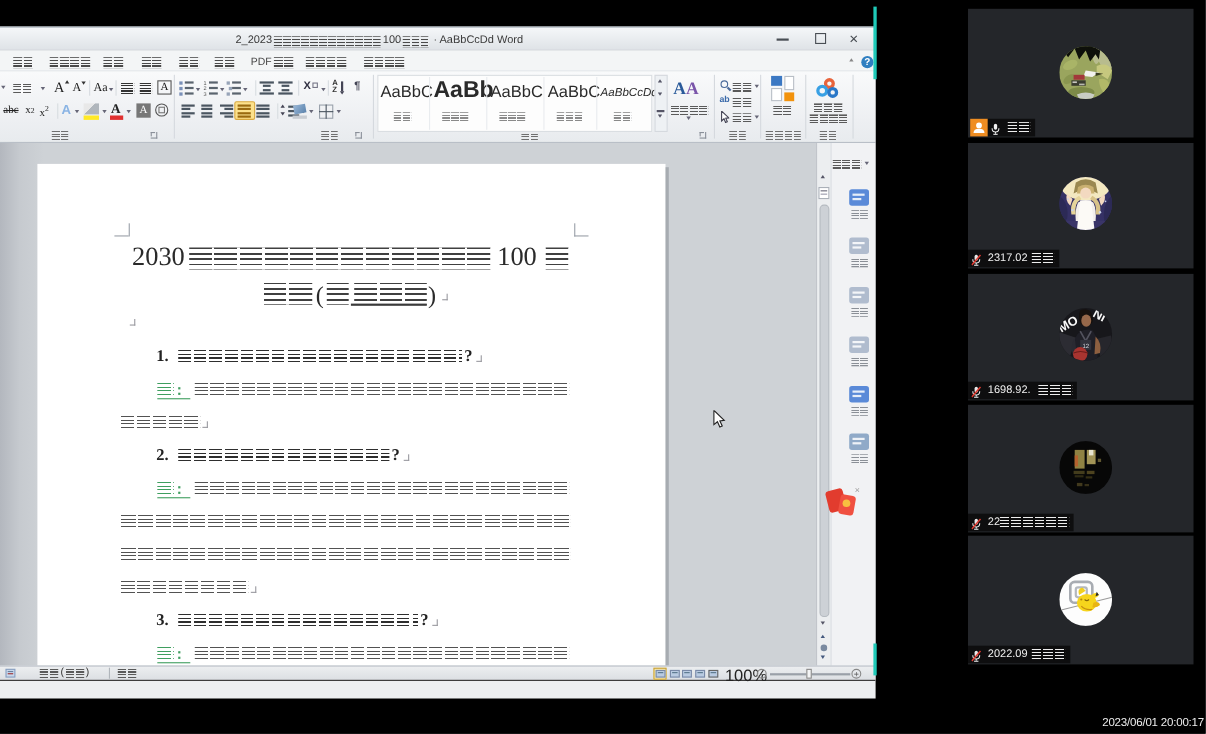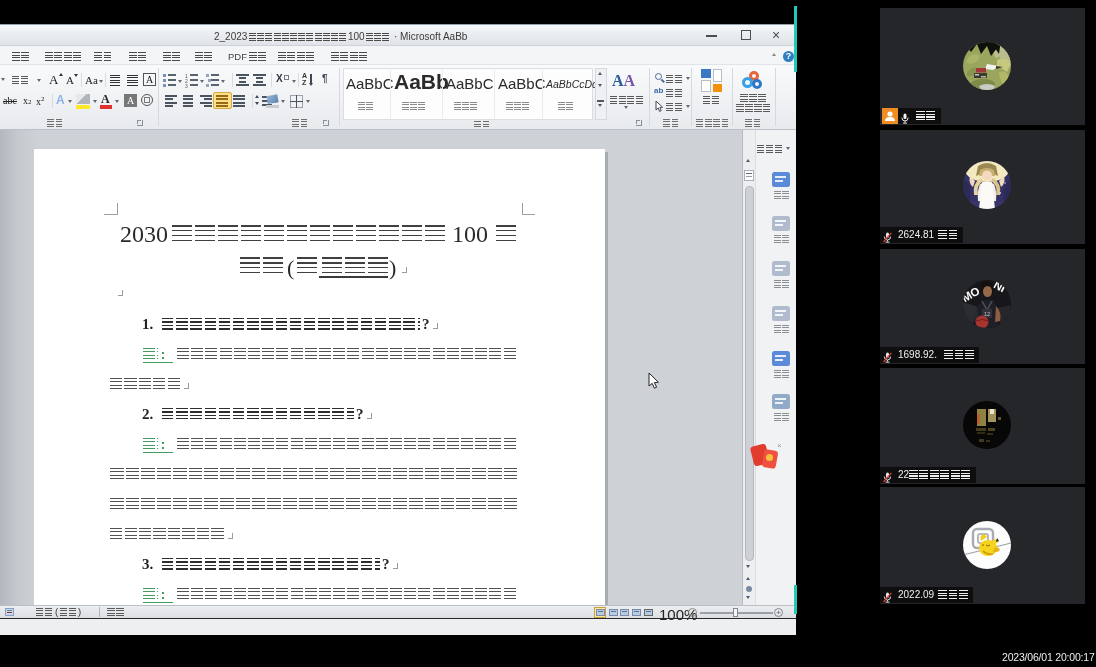--- a/index.html
+++ b/index.html
@@ -18,21 +18,21 @@
 .up{position:absolute;width:0;height:0;border-left:2.5px solid transparent;border-right:2.5px solid transparent;border-bottom:3.5px solid #667}
 .pm{position:absolute;width:5px;height:6px;border-right:1px solid #9a9aa0;border-bottom:1px solid #9a9aa0}
 </style></head>
 <body>
 <div class="a" style="left:0px;top:24px;width:796px;height:611px;background:#edeff1;overflow:hidden">
 <div class="a" style="left:0;top:0;width:796px;height:22px;background:linear-gradient(#f5f7f9,#dfe3e7);border-top:1px solid #93a0ac;border-bottom:1px solid #cdd2d8"></div>
 <div class="t" style="left:214px;top:7px;font-size:10px;color:#3a3a3a">2_2023</div>
 <div class="fk fkm" style="left:249px;top:9px;width:97px;--p:8.2px;--g:1.2px;--bg:#eceff1"></div>
 <div class="t" style="left:348px;top:7px;font-size:10px;color:#3a3a3a">100</div>
 <div class="fk fkm" style="left:366px;top:9px;width:24px;--p:8.2px;--g:1.2px;--bg:#eceff1"></div>
-<div class="t" style="left:394px;top:7px;font-size:10px;color:#3a3a3a">· Microsoft AaBb</div>
+<div class="t" style="left:394px;top:7px;font-size:10px;color:#3a3a3a">· AaBbCcDd Word</div>
 <div class="a" style="left:706px;top:11px;width:11px;height:2px;background:#494e54"></div>
 <div class="a" style="left:741px;top:6px;width:10px;height:10px;border:1.5px solid #494e54"></div>
 <div class="t" style="left:772px;top:3px;font-size:14px;color:#494e54">×</div>
 <div class="a" style="left:0;top:22px;width:796px;height:19px;background:#f3f5f6;border-bottom:1px solid #e2e5e8"></div>
 <div class="fk fkm" style="left:12px;top:28px;width:18px"></div>
 <div class="fk fkm" style="left:45px;top:28px;width:37px"></div>
 <div class="fk fkm" style="left:94px;top:28px;width:18px"></div>
 <div class="fk fkm" style="left:129px;top:28px;width:18px"></div>
 <div class="fk fkm" style="left:163px;top:28px;width:18px"></div>
 <div class="fk fkm" style="left:195px;top:28px;width:18px"></div>
@@ -476,21 +476,21 @@
     </svg></div>
 <div class="fk fkw" style="left:916px;top:111px;width:21px"></div>
 <div class="a" style="left:880px;top:227px;height:16px;width:83px;background:rgba(10,10,10,.85)"></div>
 <div class="a" style="left:883px;top:229px"><svg width="9" height="11" viewBox="0 0 10 12">
       <rect x="3.3" y="0.5" width="3.4" height="6" rx="1.7" fill="#e8e8e8"></rect>
       <path d="M1.5 5 Q1.5 8.8 5 8.8 Q8.5 8.8 8.5 5" stroke="#e8e8e8" stroke-width="1.1" fill="none"></path>
       <rect x="4.5" y="8.8" width="1" height="1.8" fill="#e8e8e8"></rect>
       <rect x="2.8" y="10.6" width="4.4" height="1.1" fill="#e8e8e8"></rect>
       <line x1="0.5" y1="11" x2="9.3" y2="0.8" stroke="#e03a30" stroke-width="1.5"></line>
     </svg></div>
-<div class="t" style="left:898px;top:229px;font-size:10px;color:#f0f0f0">2624.81</div>
+<div class="t" style="left:898px;top:229px;font-size:10px;color:#f0f0f0">2317.02</div>
 <div class="fk fkw" style="left:938px;top:230px;width:21px"></div>
 <div class="a" style="left:880px;top:347px;height:16px;width:99px;background:rgba(10,10,10,.85)"></div>
 <div class="a" style="left:883px;top:349px"><svg width="9" height="11" viewBox="0 0 10 12">
       <rect x="3.3" y="0.5" width="3.4" height="6" rx="1.7" fill="#e8e8e8"></rect>
       <path d="M1.5 5 Q1.5 8.8 5 8.8 Q8.5 8.8 8.5 5" stroke="#e8e8e8" stroke-width="1.1" fill="none"></path>
       <rect x="4.5" y="8.8" width="1" height="1.8" fill="#e8e8e8"></rect>
       <rect x="2.8" y="10.6" width="4.4" height="1.1" fill="#e8e8e8"></rect>
       <line x1="0.5" y1="11" x2="9.3" y2="0.8" stroke="#e03a30" stroke-width="1.5"></line>
     </svg></div>
 <div class="t" style="left:898px;top:349px;font-size:10px;color:#f0f0f0">1698.92.</div>

